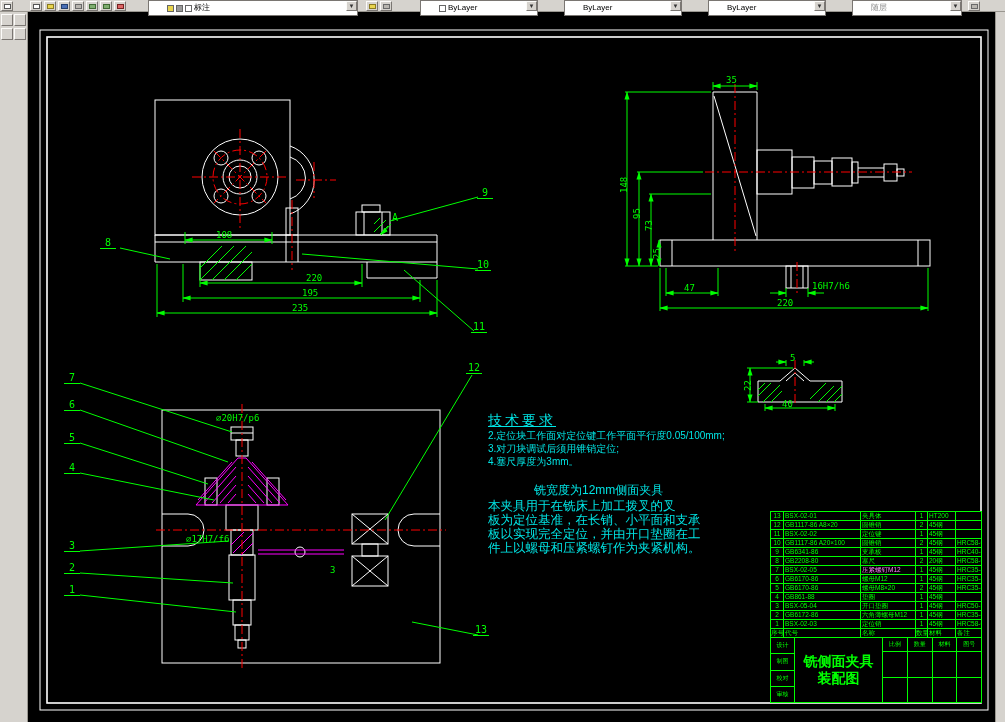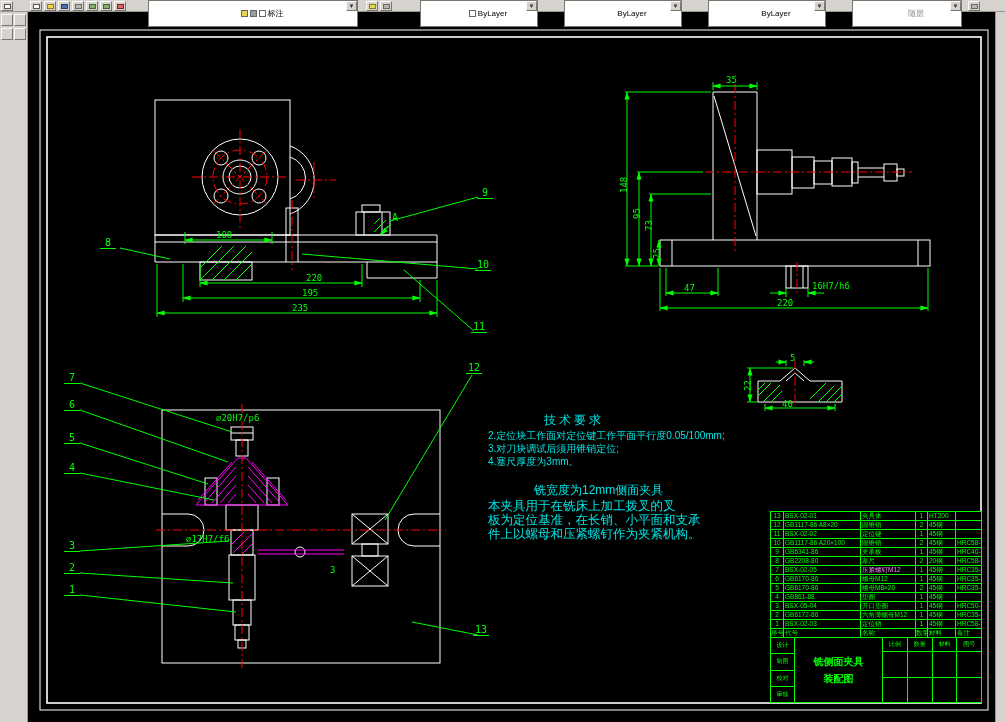--- a/index.html
+++ b/index.html
@@ -3,61 +3,61 @@
 <meta charset="utf-8">
 <style>
   *{margin:0;padding:0;box-sizing:border-box;}
   html,body{width:1005px;height:722px;background:#000;font-family:"Liberation Sans",sans-serif;}
   #app{position:relative;width:1005px;height:722px;background:#d6d3ce;overflow:hidden;}
 
   
   .toolbar-top{position:absolute;left:0;top:0;width:1005px;height:12px;background:#d6d3ce;z-index:5;border-bottom:1px solid #9a9790;}
   .tb-icon{position:absolute;top:1px;width:12px;height:10px;background:#d6d3ce;border:1px solid;border-color:#fcfbf9 #7a7672 #7a7672 #fcfbf9;}
   .tb-icon .glyph{position:absolute;left:2px;top:2px;width:7px;height:5px;}
-  .combo{position:absolute;top:0;height:27px;background:#fff;border:1px solid #7a7672;display:flex;align-items:center;padding-left:18px;font-size:8px;color:#000;overflow:hidden;justify-content:center;}
+  .combo{position:absolute;top:0;height:16px;background:#fff;border:1px solid #7a7672;display:flex;align-items:center;padding-left:18px;font-size:8px;color:#000;overflow:hidden;}
   .combo .combo-text{font-size:8px;line-height:10px;white-space:nowrap;}
   .combo .arrow{position:absolute;right:0;top:0;width:11px;height:10px;background:#d6d3ce;border:1px solid;border-color:#fcfbf9 #7a7672 #7a7672 #fcfbf9;font-size:6px;line-height:9px;text-align:center;color:#333;}
   .combo.disabled .combo-text{color:#8a8a8a;}
   .mini{display:inline-block;width:7px;height:7px;margin-right:2px;border:1px solid #666;flex:none;}
   .sq-y{background:#e8d44d;}.sq-g{background:#9a9a9a;}.sq-w{background:#fff;}
   .toolbar-left{position:absolute;left:0;top:12px;width:28px;height:710px;background:#d6d3ce;z-index:5;border-right:1px solid #9a9790;}
   .lt-icon{position:absolute;width:12px;height:12px;background:#d6d3ce;border:1px solid;border-color:#fcfbf9 #7a7672 #7a7672 #fcfbf9;}
   .right-strip{position:absolute;right:0;top:12px;width:10px;height:710px;background:#d6d3ce;z-index:4;border-left:1px solid #9a9790;}
 
   
   .canvas{position:absolute;left:28px;top:12px;width:967px;height:710px;background:#000;z-index:0;}
   svg.cad{position:absolute;left:0;top:0;width:1005px;height:722px;z-index:1;pointer-events:none;}
 
   
   .dim{position:absolute;color:#00ff00;font-size:9px;line-height:10px;font-family:"DejaVu Sans Mono",monospace;white-space:nowrap;z-index:2;}
   .rot{transform:rotate(-90deg);transform-origin:0 0;}
   .balloon{position:absolute;color:#00ff00;font-size:10px;line-height:11px;width:16px;text-align:center;border-bottom:1px solid #00ff00;z-index:2;font-family:"DejaVu Sans Mono",monospace;}
   .tech-block{position:absolute;left:488px;top:414px;z-index:2;}
-  .tech-title{color:#00e5e5;font-size:12px;line-height:13px;margin-left:56px;letter-spacing:3px;margin-bottom:2px;white-space:nowrap;}
+  .tech-title{color:#00e5e5;font-size:14px;line-height:13px;letter-spacing:3px;margin-bottom:2px;white-space:nowrap;text-decoration:underline;}
   .tech-line{color:#00e5e5;font-size:10px;line-height:13px;white-space:nowrap;}
   .desc-block{position:absolute;left:488px;top:483px;z-index:2;}
   .desc-title{color:#00e5e5;font-size:12px;line-height:14px;margin-left:46px;margin-bottom:2px;white-space:nowrap;}
   .desc-line{color:#00e5e5;font-size:12.5px;line-height:14px;white-space:nowrap;}
 
   
   .bom{position:absolute;left:770px;top:511px;width:212px;background:#000;border:1px solid #00ff00;border-bottom:none;z-index:2;}
   .bom-row{display:flex;height:9px;border-bottom:1px solid #00ff00;}
   .bom-cell{border-right:1px solid #00ff00;color:#00ff00;font-size:6.5px;line-height:8px;overflow:hidden;white-space:nowrap;padding-left:1px;}
   .bc-seq{width:13px;text-align:center;padding-left:0;}
   .bc-code{width:77px;}
   .bc-name{width:55px;}
   .bc-qty{width:12px;text-align:center;padding-left:0;}
   .bc-material{width:28px;}
   .bc-note{width:25px;border-right:none;}
   .title-block{position:absolute;left:770px;top:637px;width:212px;height:66px;border:1px solid #00ff00;display:flex;background:#000;z-index:2;}
   .tb-left{width:24px;border-right:1px solid #00ff00;display:flex;flex-direction:column;}
   .tb-left-label{flex:1;border-bottom:1px solid #00ff00;color:#00ff00;font-size:6px;display:flex;align-items:center;justify-content:center;}
   .tb-left-label:last-child{border-bottom:none;}
   .tb-name{width:88px;border-right:1px solid #00ff00;display:flex;flex-direction:column;align-items:center;justify-content:center;gap:2px;}
-  .tb-name-line{color:#00ff00;font-weight:bold;font-size:10px;line-height:15px;white-space:nowrap;}
+  .tb-name-line{color:#00ff00;font-weight:bold;font-size:14px;line-height:15px;white-space:nowrap;}
   .tb-right{flex:1;display:flex;flex-direction:column;}
   .tb-fields{display:flex;height:14px;border-bottom:1px solid #00ff00;}
   .tb-field{flex:1;border-right:1px solid #00ff00;color:#00ff00;font-size:6px;display:flex;align-items:center;justify-content:center;}
   .tb-field:last-child{border-right:none;}
   .tb-row{flex:1;display:flex;border-bottom:1px solid #00ff00;}
   .tb-row:last-child{border-bottom:none;}
   .tb-cell{flex:1;border-right:1px solid #00ff00;}
   .tb-cell:last-child{border-right:none;}
 </style>
 </head>
@@ -308,20 +308,21 @@
         <div class="tech-line">3.对刀块调试后须用锥销定位;</div>
         <div class="tech-line">4.塞尺厚度为3mm。</div>
       </div>
   </div>
 
   <div class="desc-block">
     <div class="desc-title">铣宽度为12mm侧面夹具</div>
     <div>
         <div class="desc-line">本夹具用于在铣床上加工拨叉的叉</div>
         <div class="desc-line">板为定位基准，在长销、小平面和支承</div>
+        <div class="desc-line">板以实现完全定位，并由开口垫圈在工</div>
         <div class="desc-line">件上以螺母和压紧螺钉作为夹紧机构。</div>
       </div>
   </div>
 
   <div class="bom">
     <div>
         <div class="bom-row">
           <span class="bom-cell bc-seq">13</span>
           <span class="bom-cell bc-code">BSX-02-01</span>
           <span class="bom-cell bc-name">夹具体</span>

